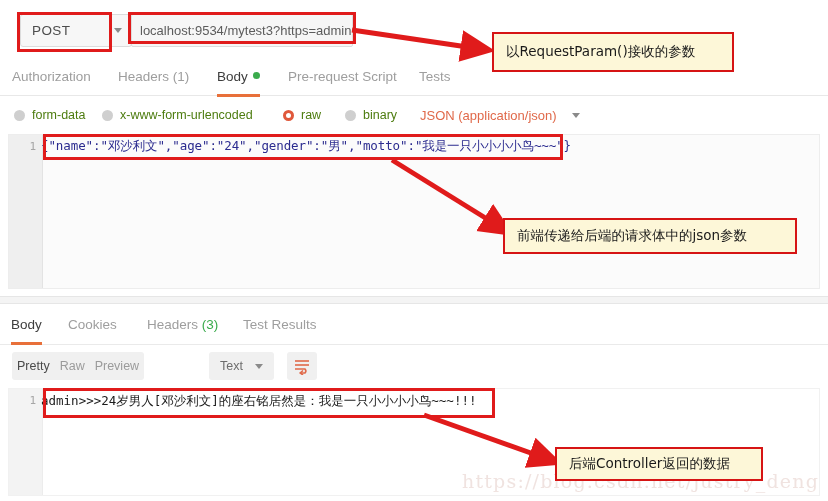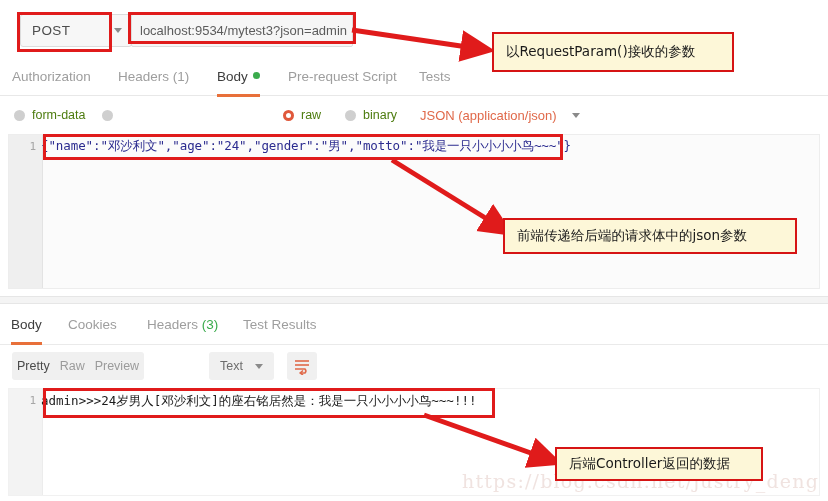--- a/index.html
+++ b/index.html
@@ -307,21 +307,21 @@
 <body>
 
 <div id="screen">
 
   <div class="req-bar">
     <div class="method-box">
       <span class="method-label">POST</span>
       <span class="caret"></span>
     </div>
     <div class="url-box">
-      <span class="url-text">localhost:9534/mytest3?json=admin</span>
+      <span class="url-text">localhost:9534/mytest3?https=admin</span>
     </div>
   </div>
 
   <div class="req-tabs">
     <div class="tab" style="left:12px;">
       <span>Authorization</span>
     </div>
     <div class="tab" style="left:118px;">
       <span>Headers (1)</span>
     </div>
@@ -336,20 +336,21 @@
     </div>
   </div>
 
   <div class="radio-row">
     <div class="radio-item" style="left:14px;">
       <span class="radio-mark"></span>
       <span class="radio-text">form-data</span>
     </div>
     <div class="radio-item" style="left:102px;">
       <span class="radio-mark"></span>
+      <span class="radio-text">x-www-form-urlencoded</span>
     </div>
     <div class="radio-item" style="left:283px;">
       <span class="radio-mark on"></span>
       <span class="radio-text">raw</span>
     </div>
     <div class="radio-item" style="left:345px;">
       <span class="radio-mark"></span>
       <span class="radio-text">binary</span>
     </div>
     <div class="json-select">

